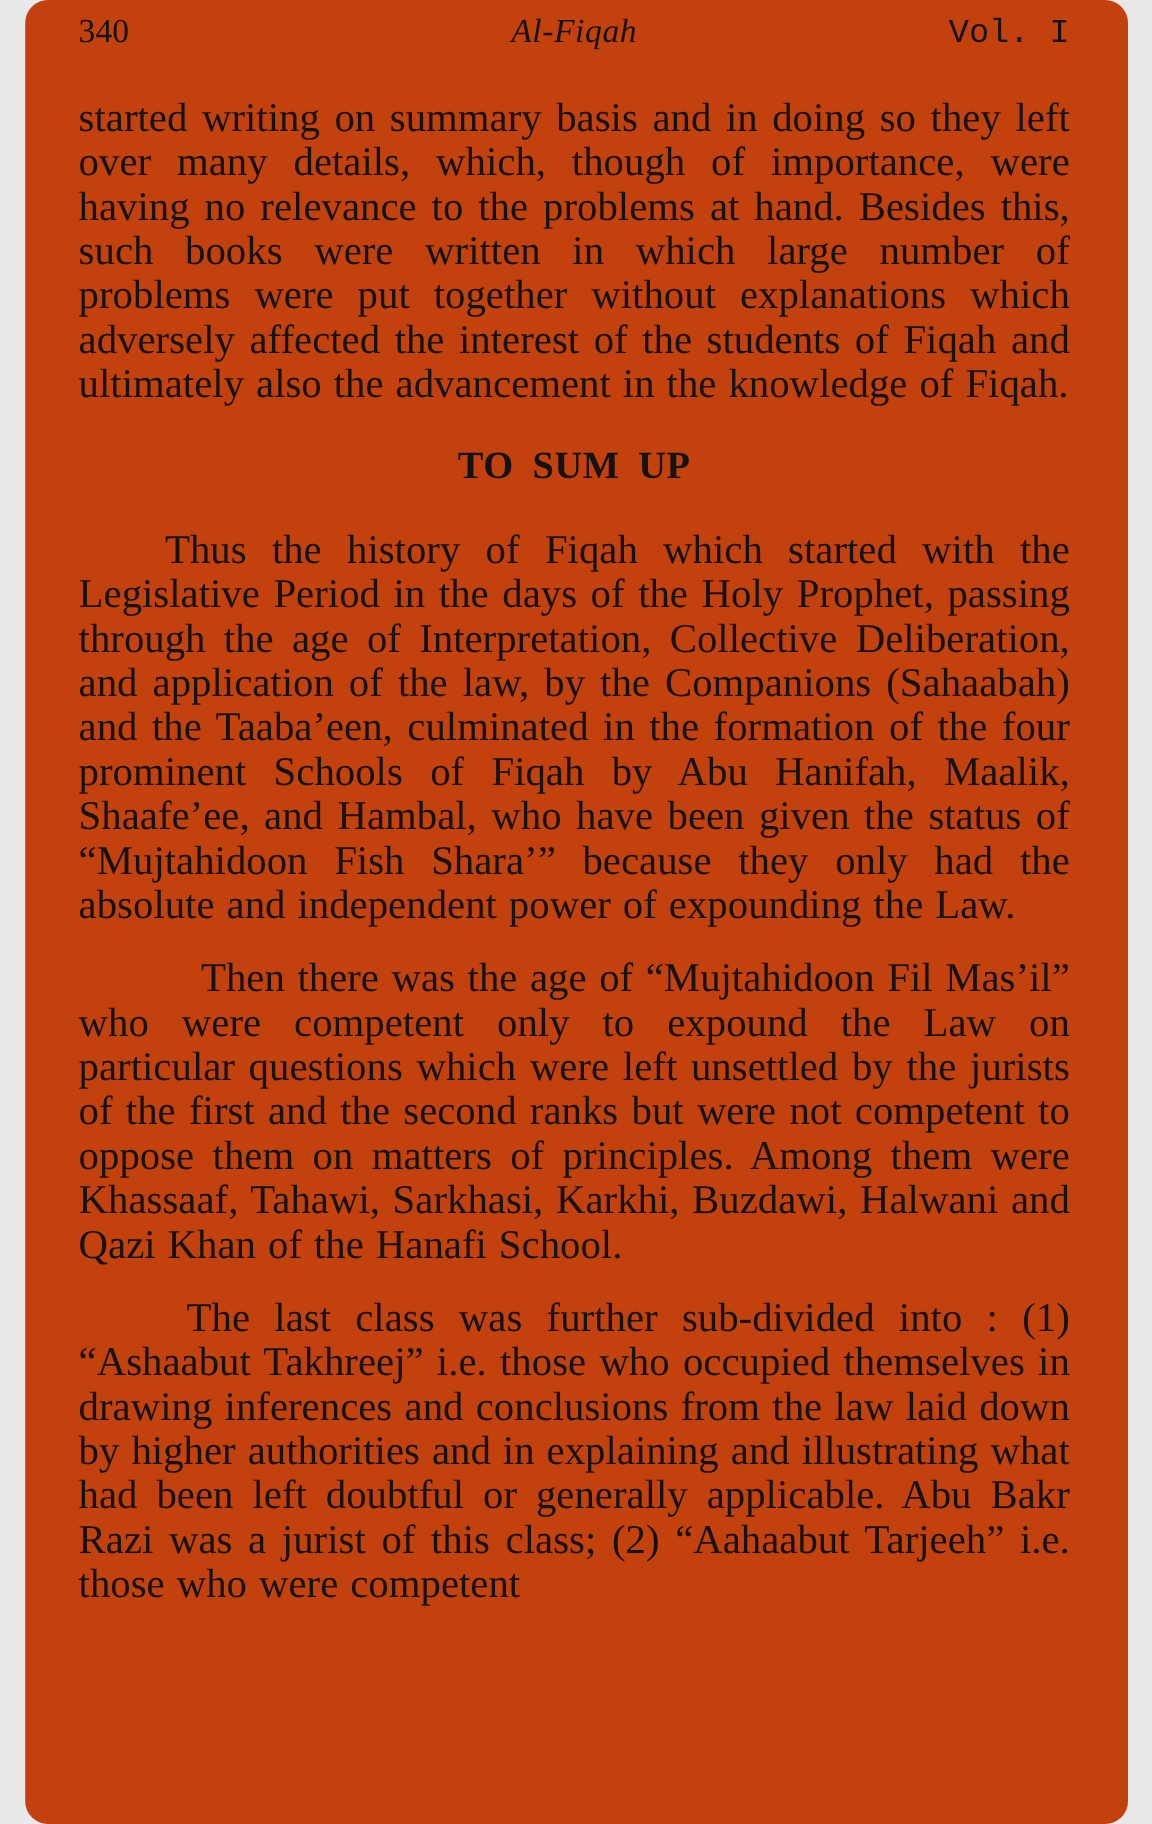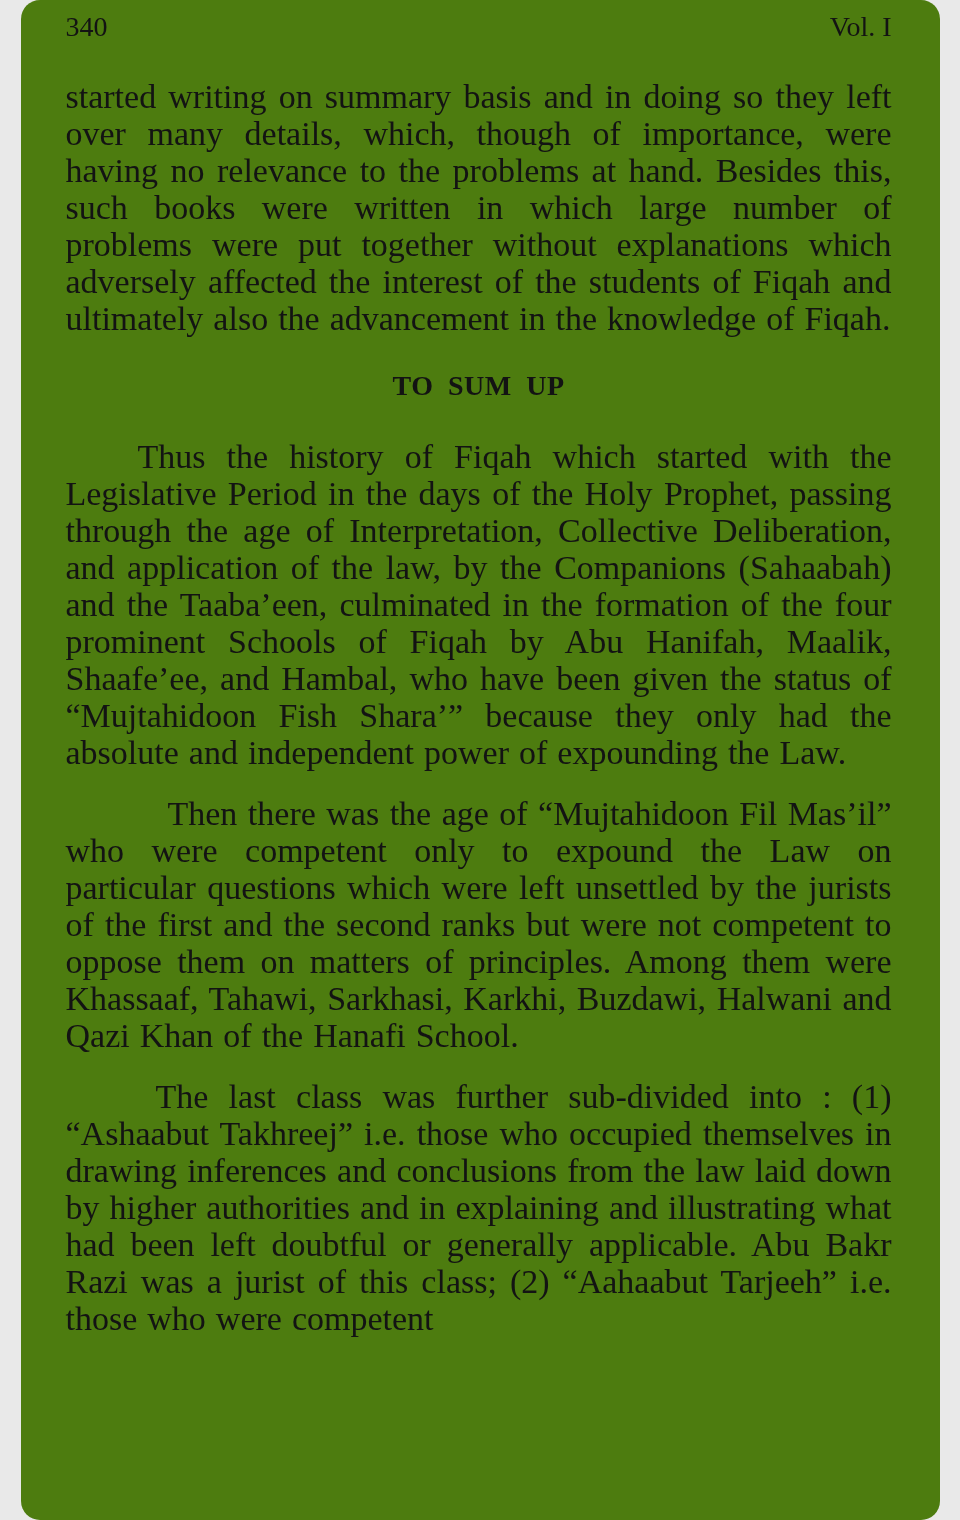--- a/index.html
+++ b/index.html
@@ -5,71 +5,72 @@
   html, body {
     margin: 0;
     padding: 0;
     background: #e9e9e9;
   }
   .page {
     position: relative;
     width: 919px;
     height: 1520px;
     margin: 0 auto;
-    background: #4d7c0f;
+    background: #c2410c;
     color: #131313;
     font-family: "Liberation Serif", "DejaVu Serif", serif;
     box-sizing: border-box;
     padding: 10px 48px 0 45px;
     overflow: hidden;
     border-radius: 19px;
   }
   .page-header {
     display: flex;
     align-items: baseline;
     font-size: 28px;
     line-height: 34px;
     margin-bottom: 34px;
   }
   .page-header .cell { flex: 1; }
   .cell.left   { text-align: left; }
   .cell.center { text-align: center; }
-  .cell.right  { text-align: right; }
+  .cell.right  { text-align: right; font-family: Liberation Mono, monospace; }
   .book-title {
     font-style: italic;
     letter-spacing: 0.5px;
   }
   .body-para {
     font-size: 34px;
     line-height: 37px;
     text-align: justify;
     margin: 0 0 24px 0;
     word-spacing: 1.5px;
   }
   .para-first { margin-bottom: 0; }
   .indent-sm  { text-indent: 72px; }
   .indent-md  { text-indent: 90px; font-family: Liberation Serif, serif; }
   .indent-lg  { text-indent: 102px; }
   .section-heading {
-    font-size: 28px;
+    font-size: 32px;
     font-weight: bold;
     text-align: center;
     letter-spacing: 0.5px;
     word-spacing: 7px;
     margin: 30px 0 34px 0;
     line-height: 37px;
   }
 </style>
 </head>
 <body>
 
 <div class="page">
 
   <header class="page-header">
     <span class="cell left">340</span>
+    <span class="cell center book-title">Al-Fiqah</span>
     <span class="cell right">Vol. I</span>
   </header>
 
   <main>
 
     <p class="body-para para-first">started writing on summary basis and in doing so they left over many details, which, though of importance, were having no relevance to the problems at hand. Besides this, such books were written in which large number of problems were put together without explanations which adversely affected the interest of the students of Fiqah and ultimately also the advancement in the knowledge of Fiqah.</p>
 
     <h2 class="section-heading">TO SUM  UP</h2>
 
     <p class="body-para indent-sm">Thus the history of Fiqah which started with the Legislative Period in the days of the Holy Prophet, passing through the age of Interpretation, Collective Deliberation, and application of the law, by the Companions (Sahaabah) and the Taaba’een, culminated in the formation of the four prominent Schools of Fiqah by Abu Hanifah, Maalik, Shaafe’ee, and Hambal, who have been given the status of “Mujtahidoon Fish Shara’” because they only had the absolute and independent power of expounding the Law.</p>

